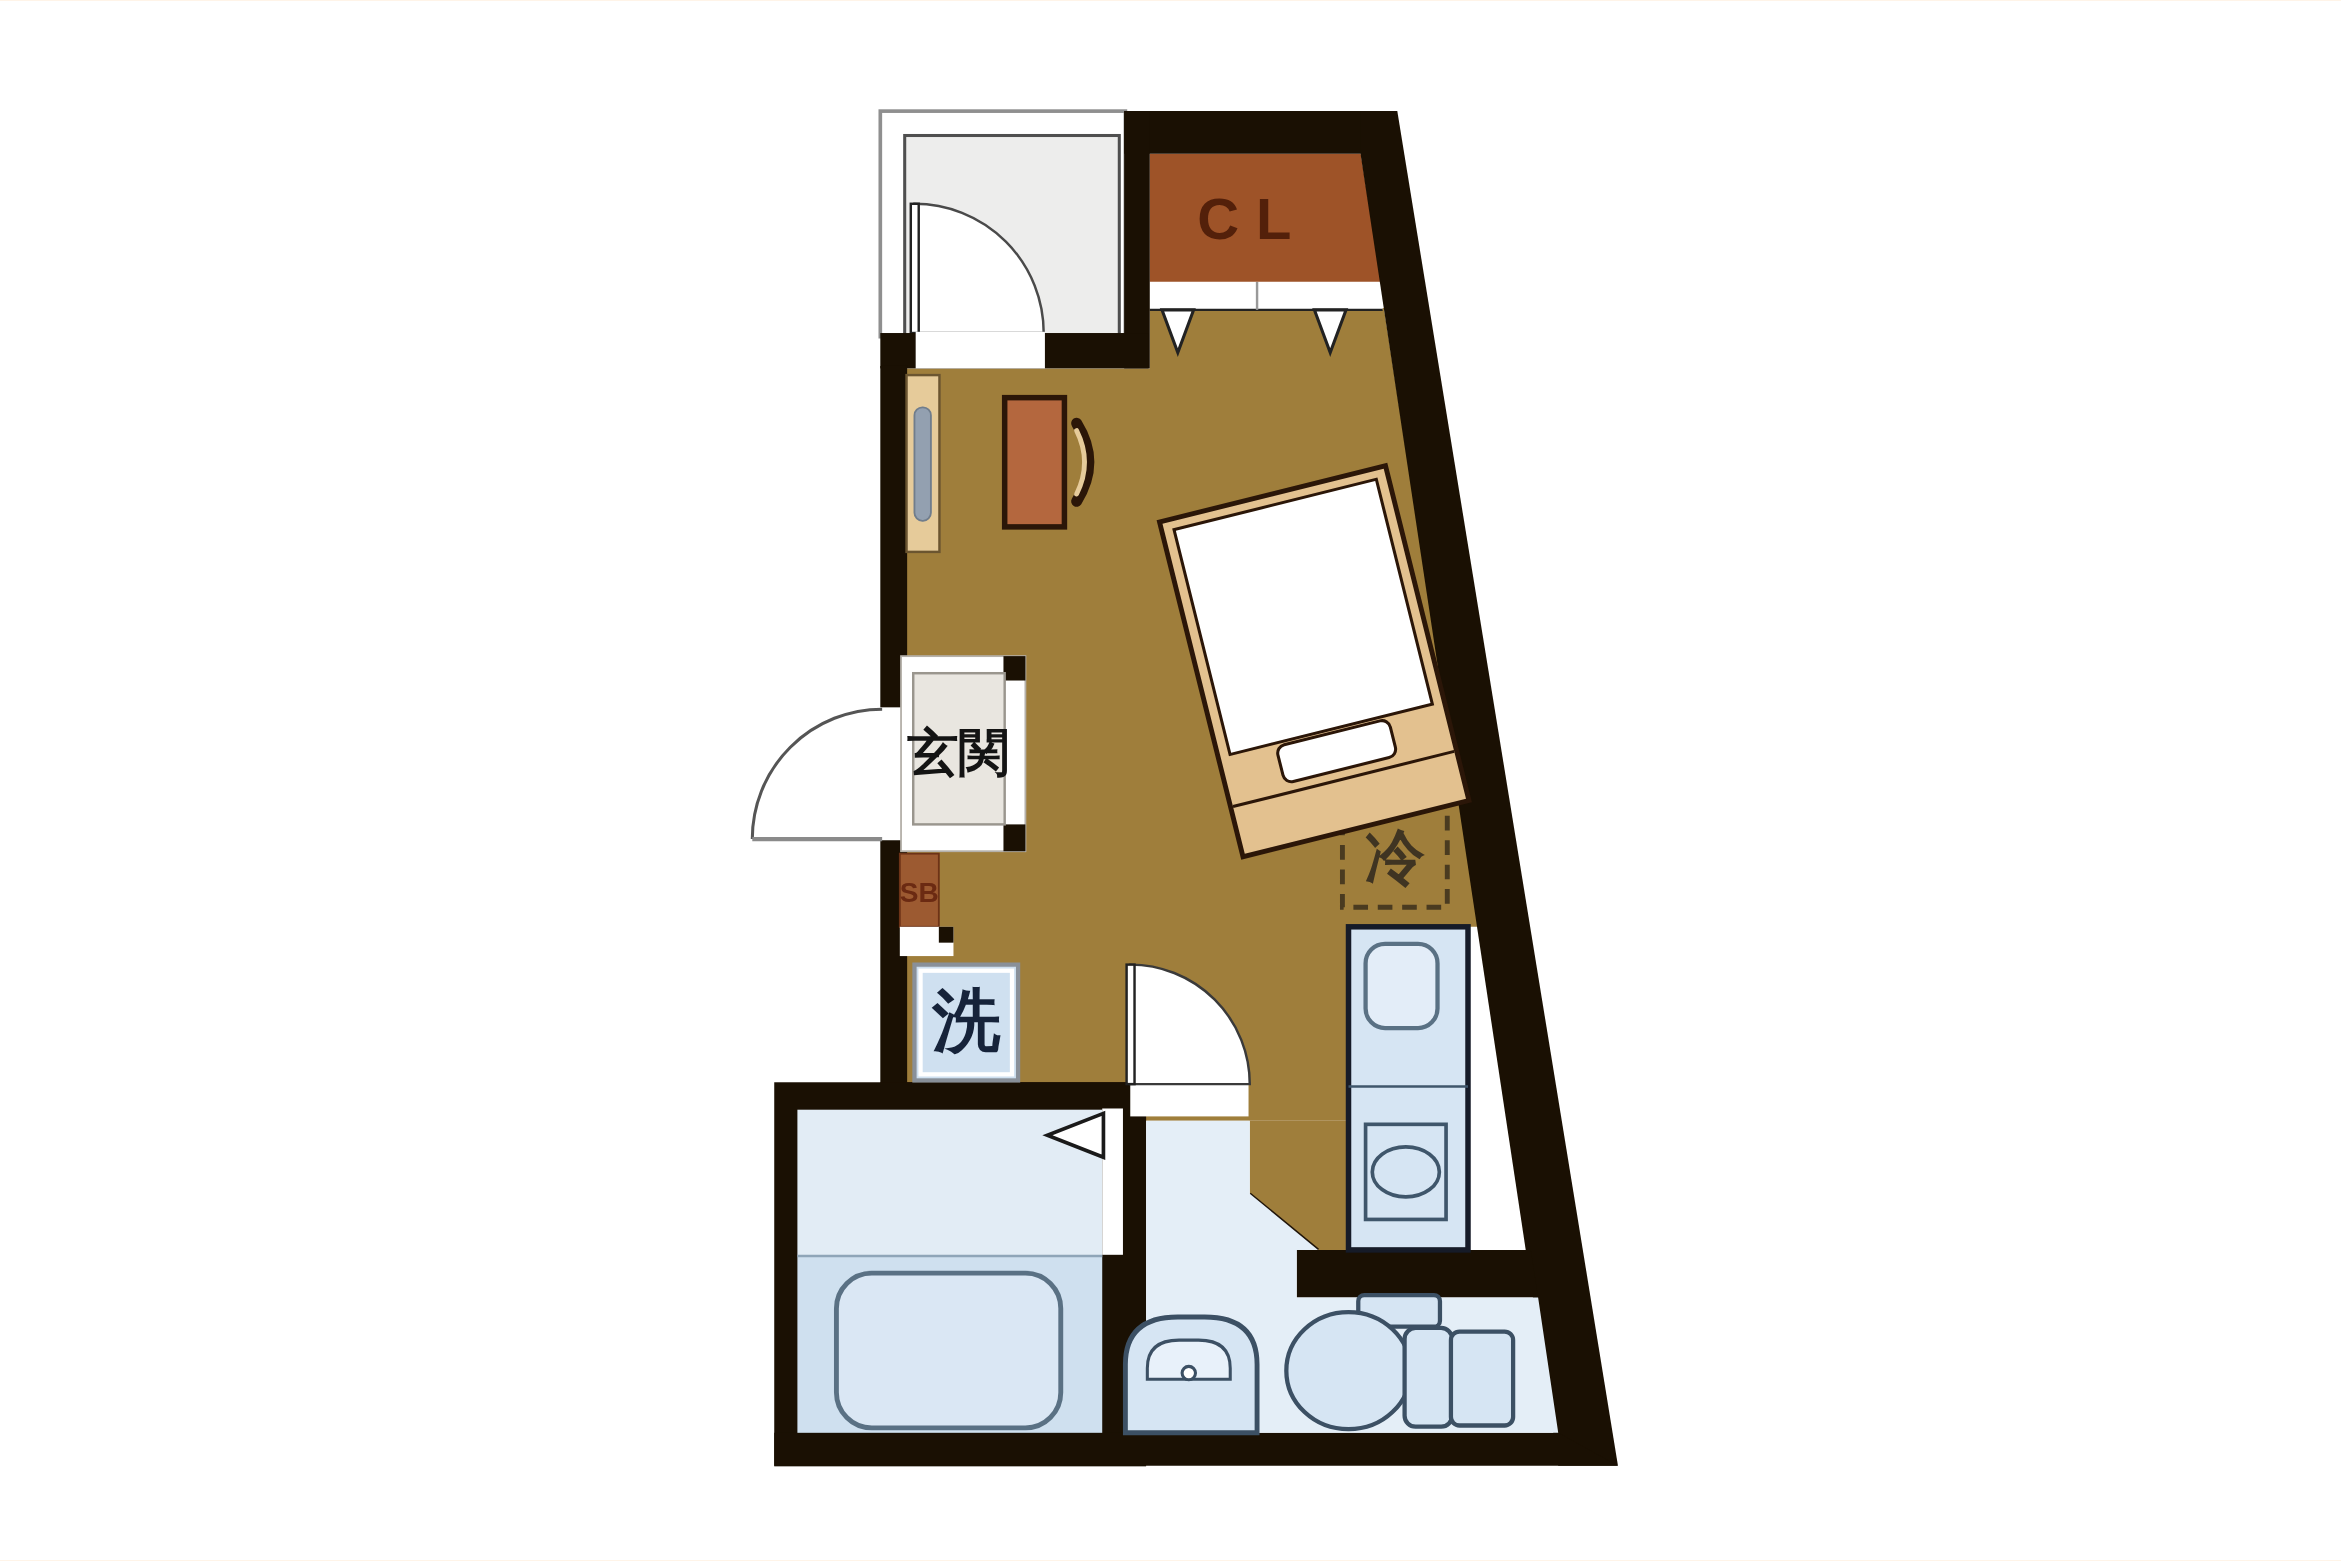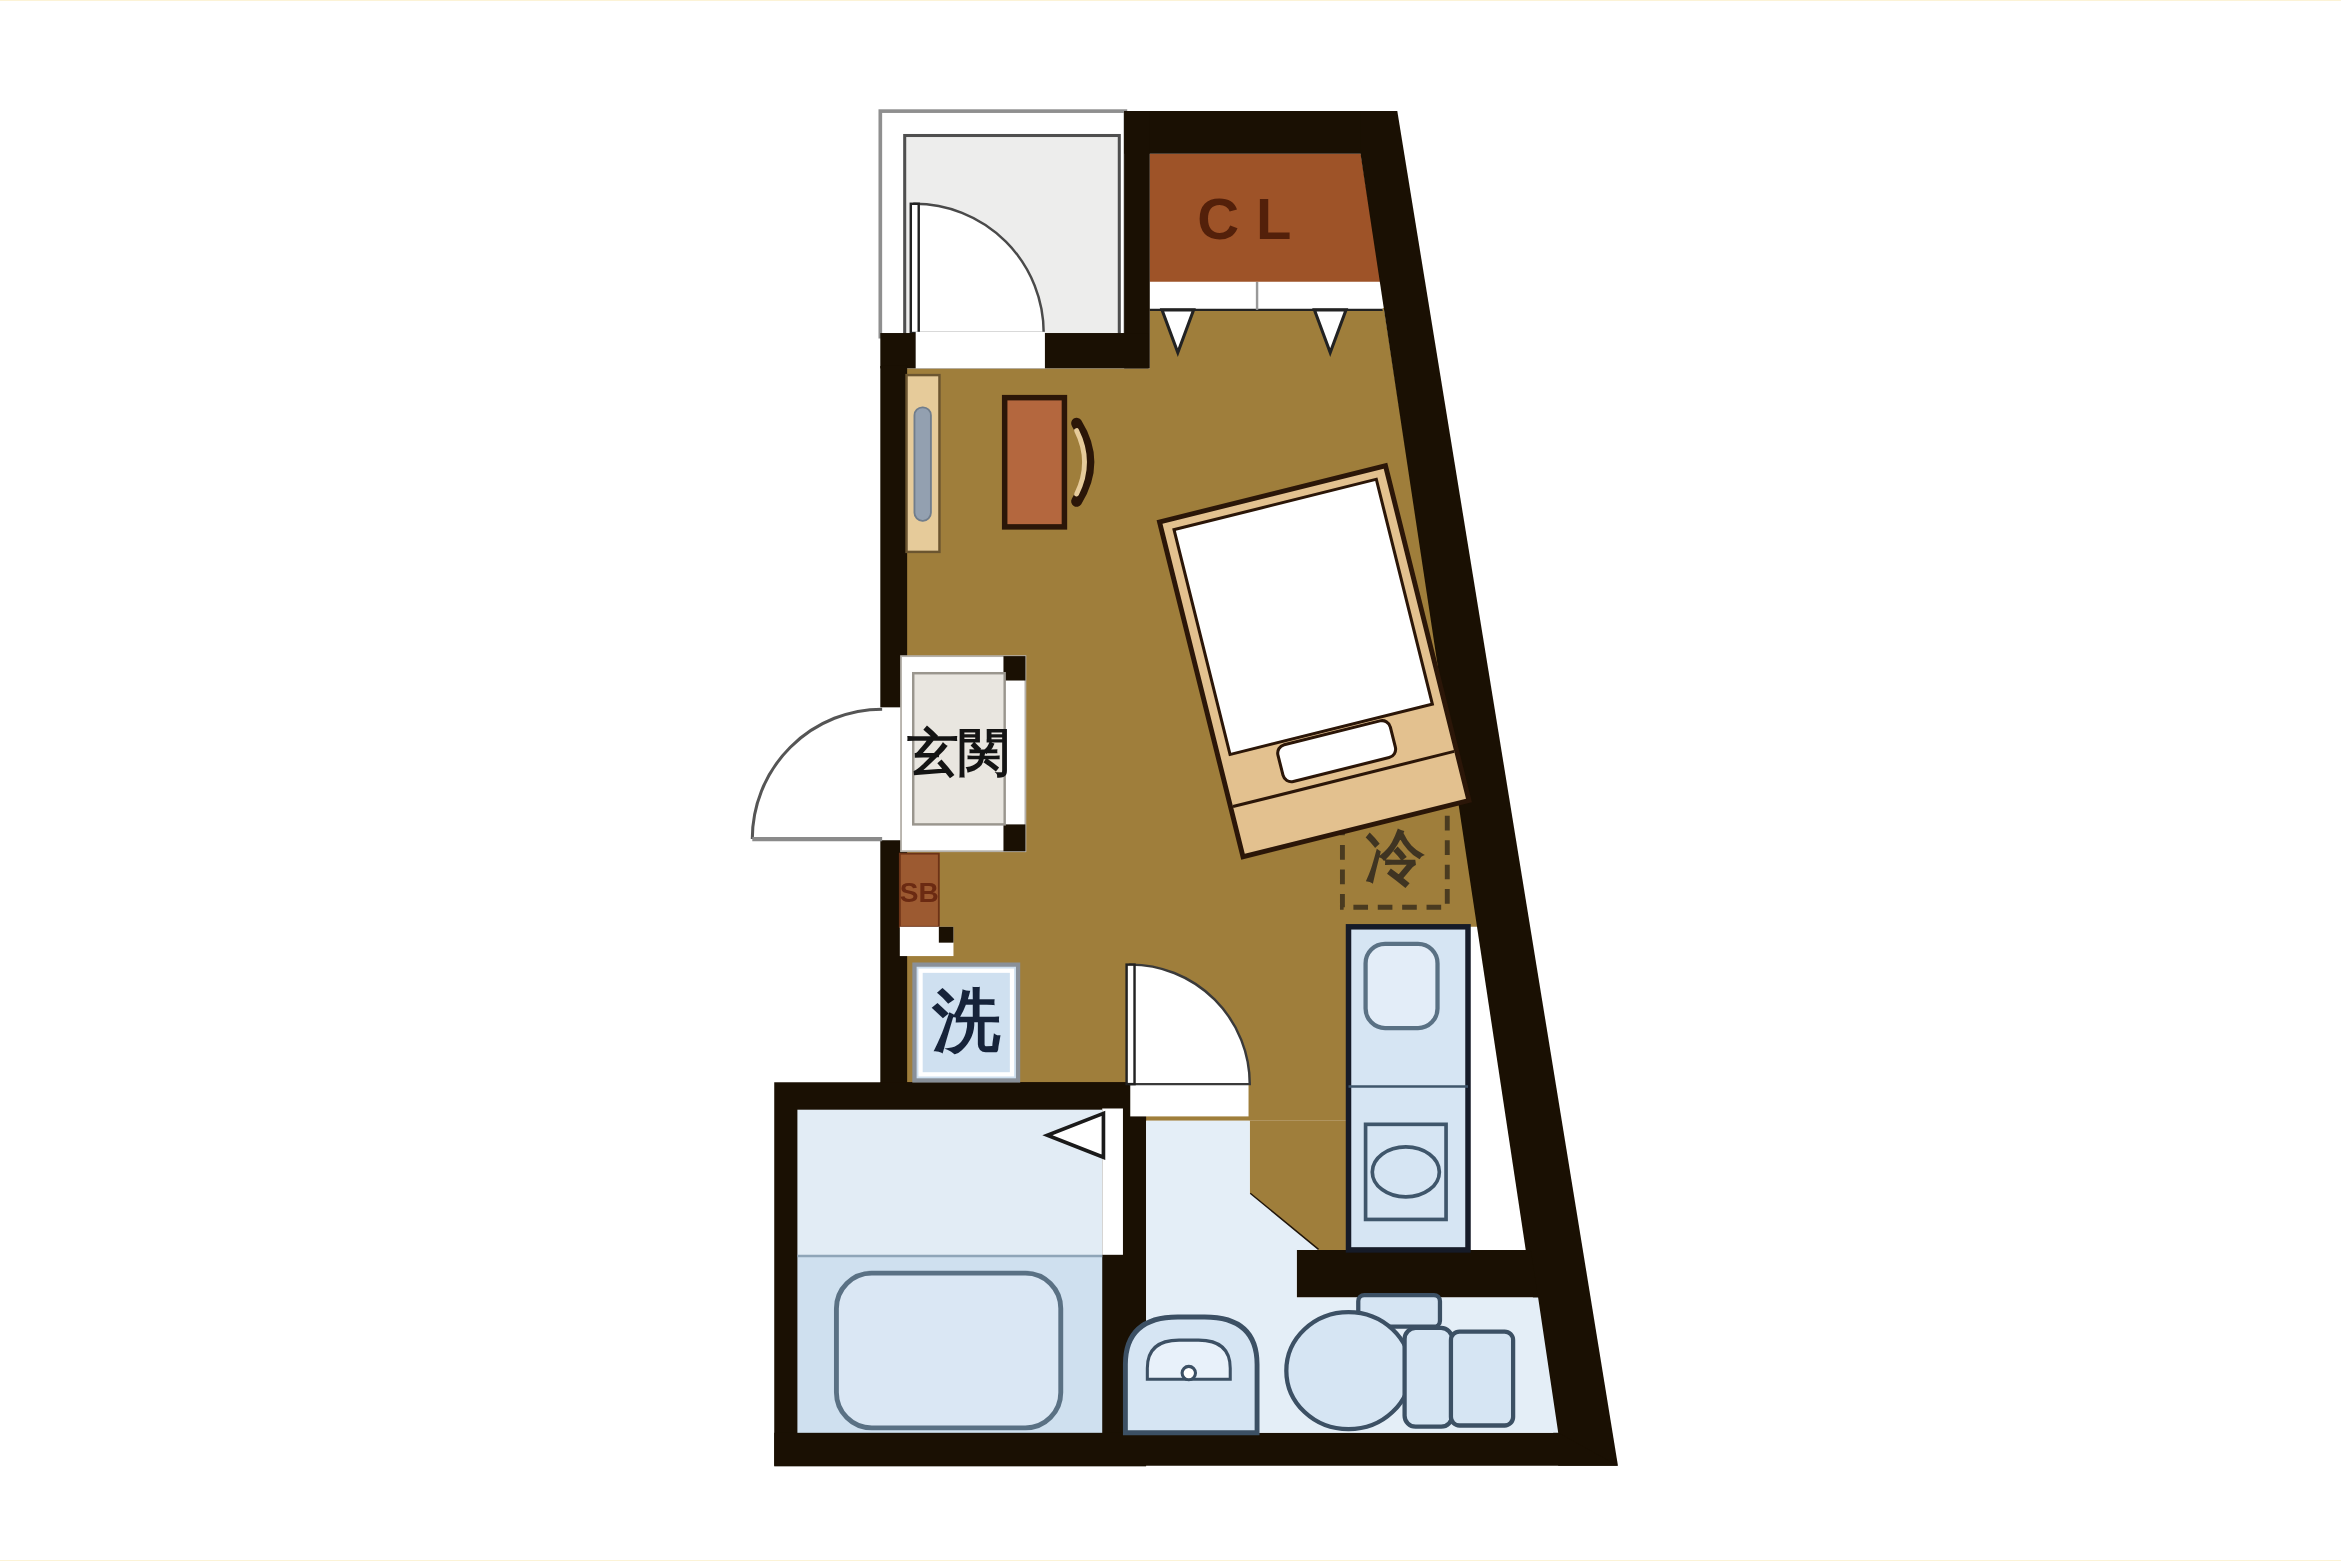--- a/index.html
+++ b/index.html
@@ -1,17 +1,17 @@
 <!DOCTYPE html>
 <html style="font-size:9.8px"><head>
 <meta charset="utf-8">
 <style>
   html,body{margin:0;padding:0;width:100%;height:100%;background:#ffffff;}
   body{font-family:"Liberation Sans","DejaVu Sans",sans-serif;}
-  .stage{width:100vw;height:100vh;display:flex;align-items:center;justify-content:center;background:#eab308;}
+  .stage{width:100vw;height:100vh;display:flex;align-items:center;justify-content:center;background:#fdba74;}
   svg{display:block;width:100%;height:100%;}
   text{font-family:"Liberation Sans","DejaVu Sans",sans-serif;}
   .kanji{font-weight:bold;}
 </style>
 </head>
 <body>
 
 <div class="stage">
 <svg viewBox="0 0 3840 2560" preserveAspectRatio="xMidYMid meet" xmlns="http://www.w3.org/2000/svg">
 

